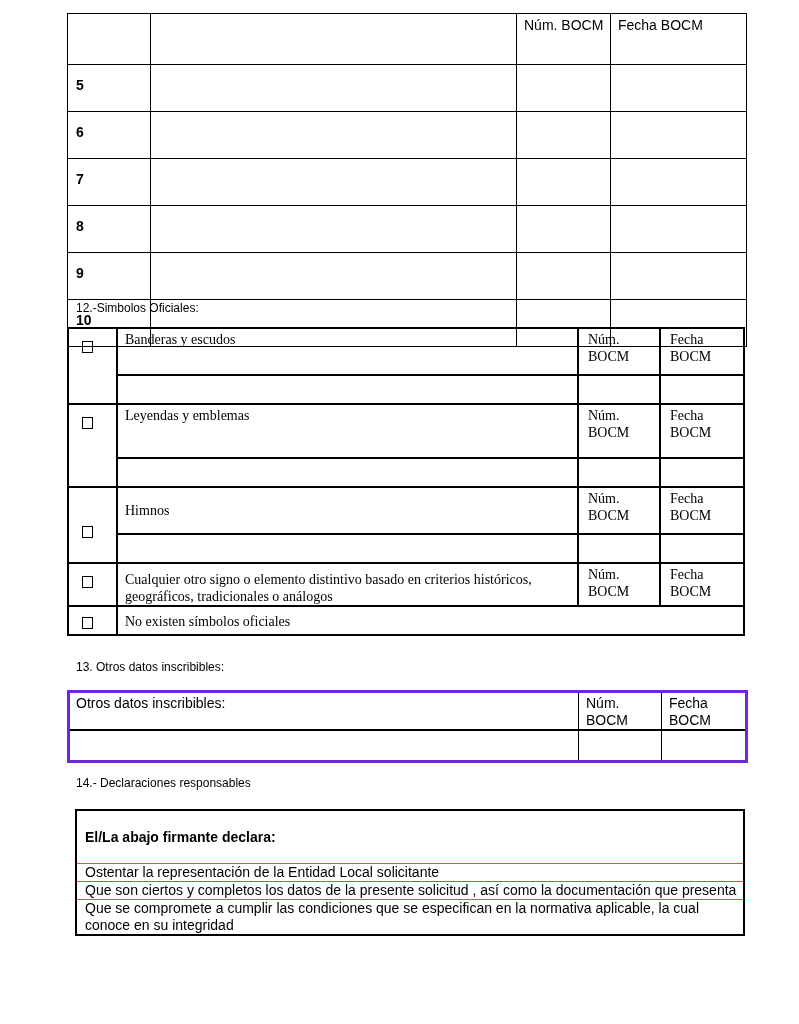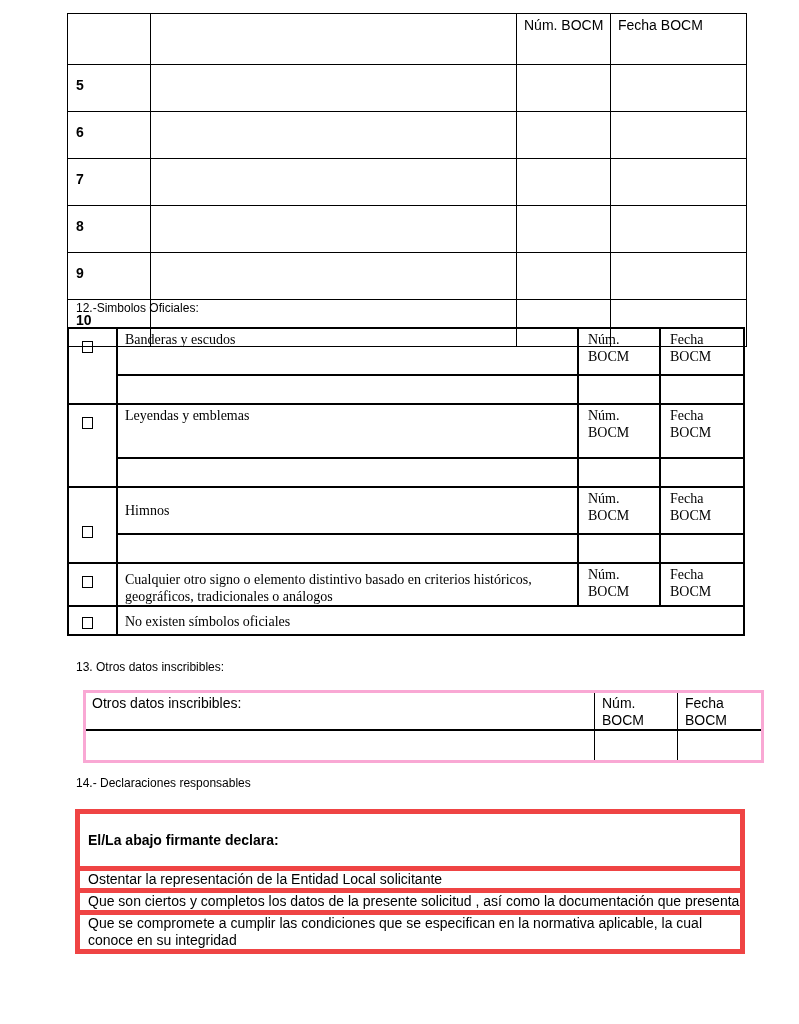--- a/index.html
+++ b/index.html
@@ -15,29 +15,29 @@
     
     .sec-title { font-weight: normal; font-size: 12px; position: absolute; left: 76px; }
     
     #t12 { left: 67px; top: 327px; width: 678px; border: 2px solid #fca5a5; font-family: Liberation Serif, serif; }
     #t12 td { border: 2px solid #000; }
     #t12 td.chk { width: 49px; text-align: left; }
     #t12 td.lbl { padding: 2px 0 0 7px; line-height: 17px; }
     #t12 td.bocm { padding: 2px 0 0 9px; line-height: 17px; }
     .checkbox { display: inline-block; width: 9px; height: 10px; border: 1px solid #000; margin: 12px 0 0 13px; }
     
-    #t13 { left: 67px; top: 690px; width: 678px; border: 3px solid #f9a8d4; margin-left: 16px; }
+    #t13 { left: 67px; top: 690px; width: 678px; border: 3px solid #6d28d9; }
     #t13 td { border: 1px solid #000; }
     #t13 td.lbl { padding: 2px 0 0 6px; line-height: 17px; height: 33px; }
     #t13 td.bocm { padding: 2px 0 0 7px; line-height: 17px; }
     #t13 tr.empty td { height: 29px; border-top: 2px solid #000; }
     #t13 td.faint { border-left: 1px solid #ccc; }
     
     #t14 { left: 75px; top: 809px; width: 670px; border: 2px solid #000; }
-    #t14 td { border: 5px solid #ef4444; padding: 0 0 0 8px; line-height: 17px; }
+    #t14 td { border: 1px solid #ef4444; padding: 0 0 0 8px; line-height: 17px; }
     #t14 td.head { font-weight: bold; height: 52px; vertical-align: middle; }
   </style>
 </head>
 <body>
 
 <table id="t1">
   <colgroup>
       <col style="width:83px">
       <col style="width:366px">
       <col style="width:94px">

